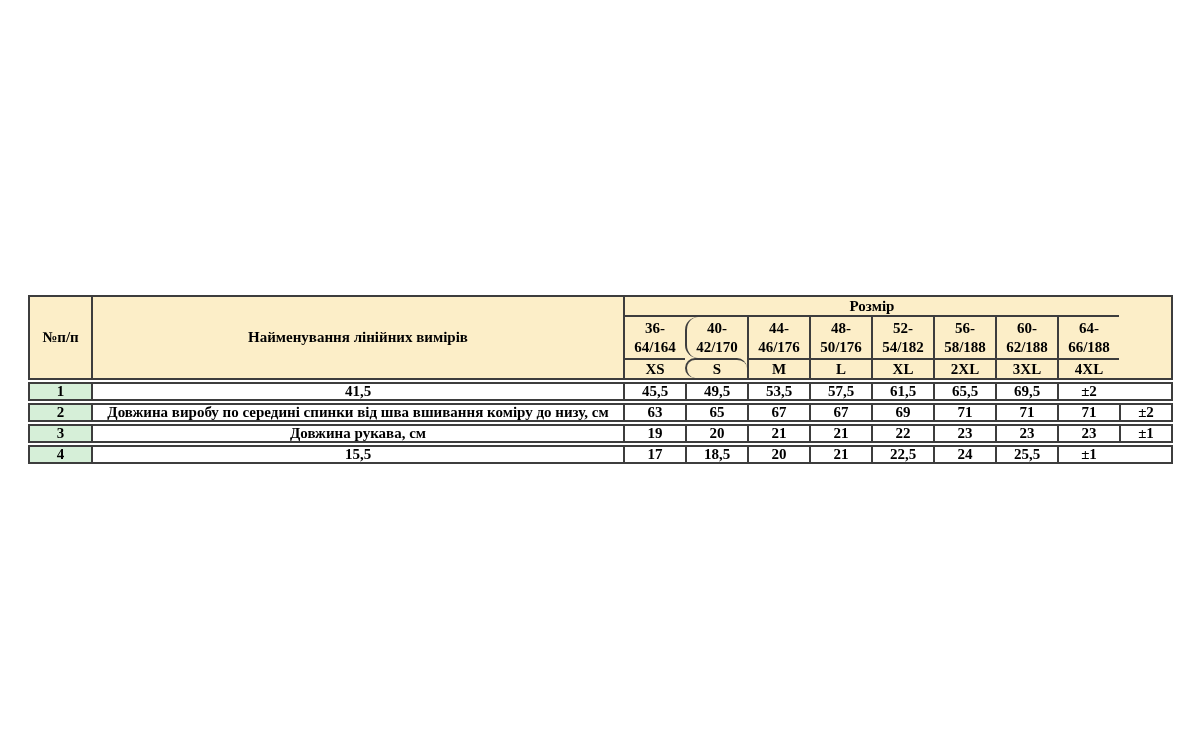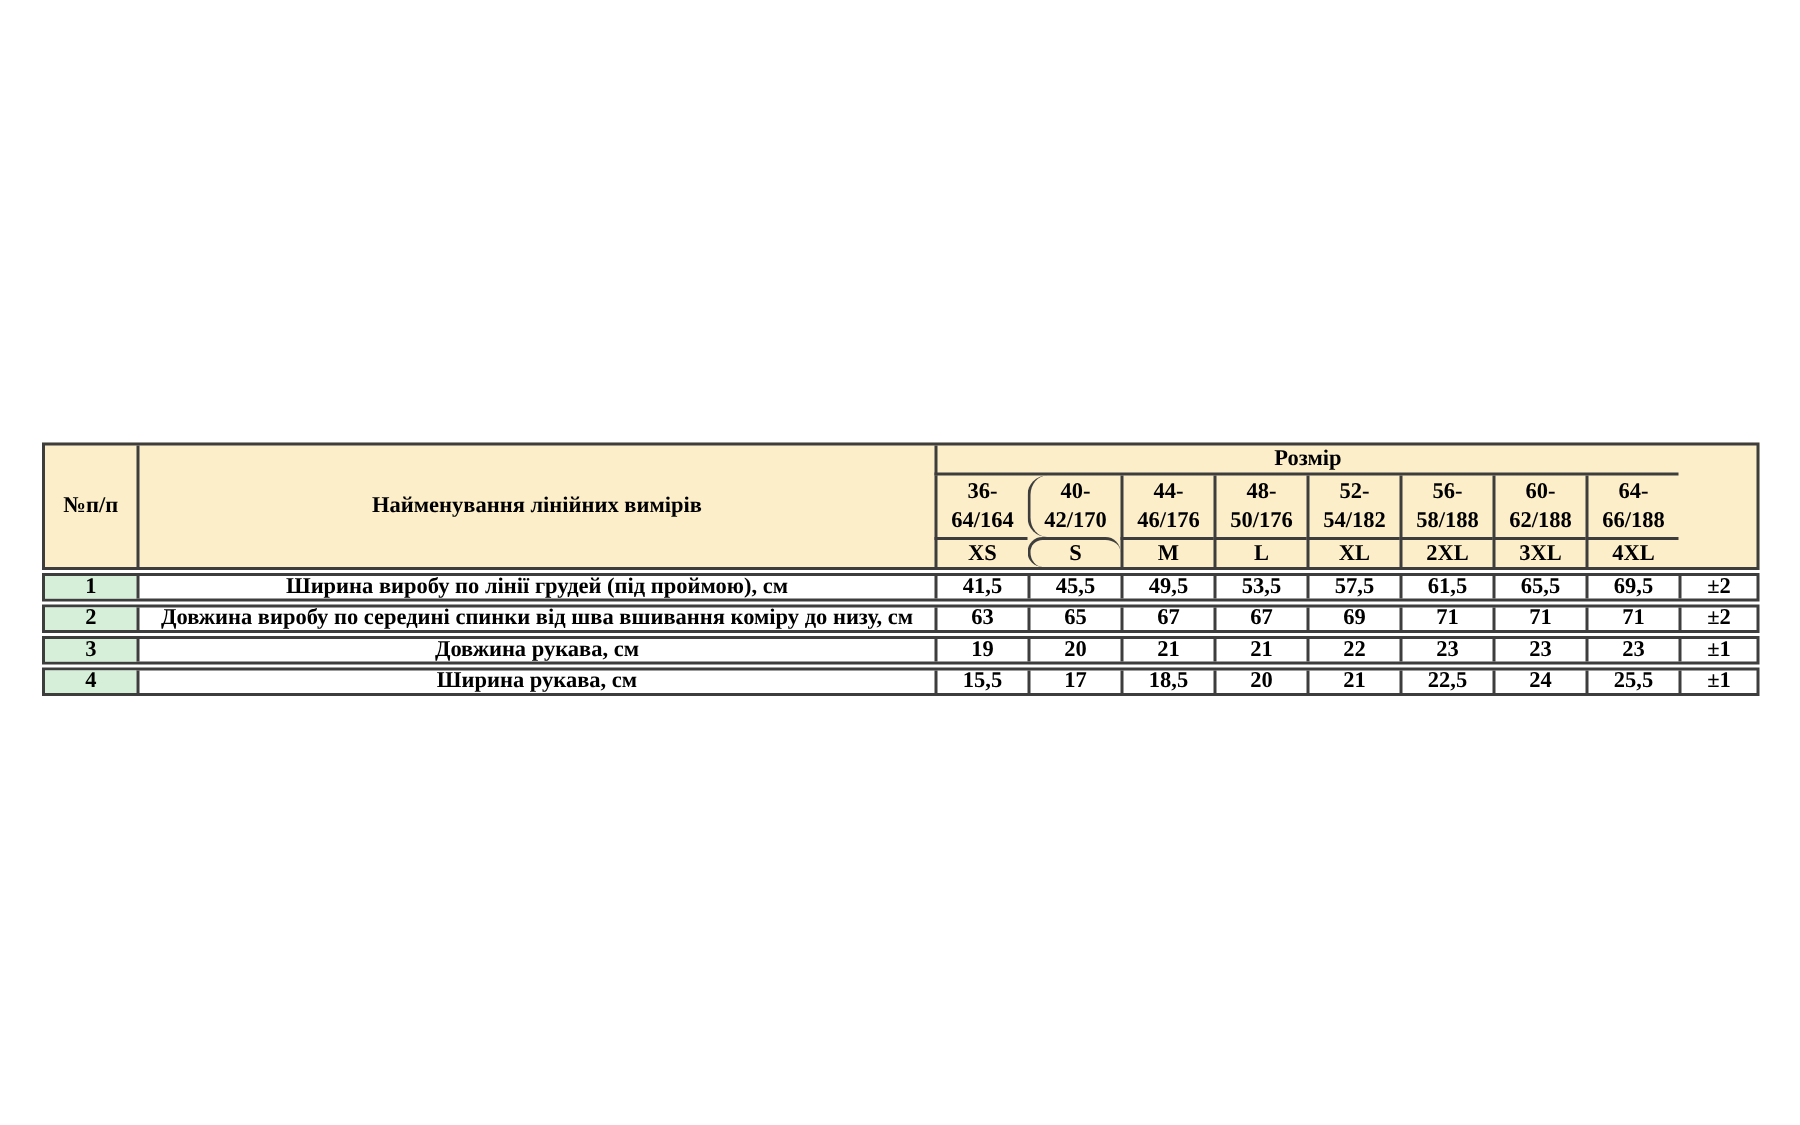--- a/index.html
+++ b/index.html
@@ -90,21 +90,20 @@
     <div class="c r3 sc3">M</div>
     <div class="c r3 sc4">L</div>
     <div class="c r3 sc5">XL</div>
     <div class="c r3 sc6">2XL</div>
     <div class="c r3 sc7">3XL</div>
     <div class="c r3 sc8">4XL</div>
   </div>
 
   <div class="grid row first">
     <div class="c no-bl numcell">1</div>
-    <div class="c">Ширина виробу по лінії грудей (під проймою), см</div>
     <div class="c">41,5</div>
     <div class="c">45,5</div>
     <div class="c">49,5</div>
     <div class="c">53,5</div>
     <div class="c">57,5</div>
     <div class="c">61,5</div>
     <div class="c">65,5</div>
     <div class="c">69,5</div>
     <div class="c">±2</div>
   </div>
@@ -132,21 +131,20 @@
     <div class="c">21</div>
     <div class="c">22</div>
     <div class="c">23</div>
     <div class="c">23</div>
     <div class="c">23</div>
     <div class="c">±1</div>
   </div>
 
   <div class="grid row">
     <div class="c no-bl numcell">4</div>
-    <div class="c">Ширина рукава, см</div>
     <div class="c">15,5</div>
     <div class="c">17</div>
     <div class="c">18,5</div>
     <div class="c">20</div>
     <div class="c">21</div>
     <div class="c">22,5</div>
     <div class="c">24</div>
     <div class="c">25,5</div>
     <div class="c">±1</div>
   </div>

